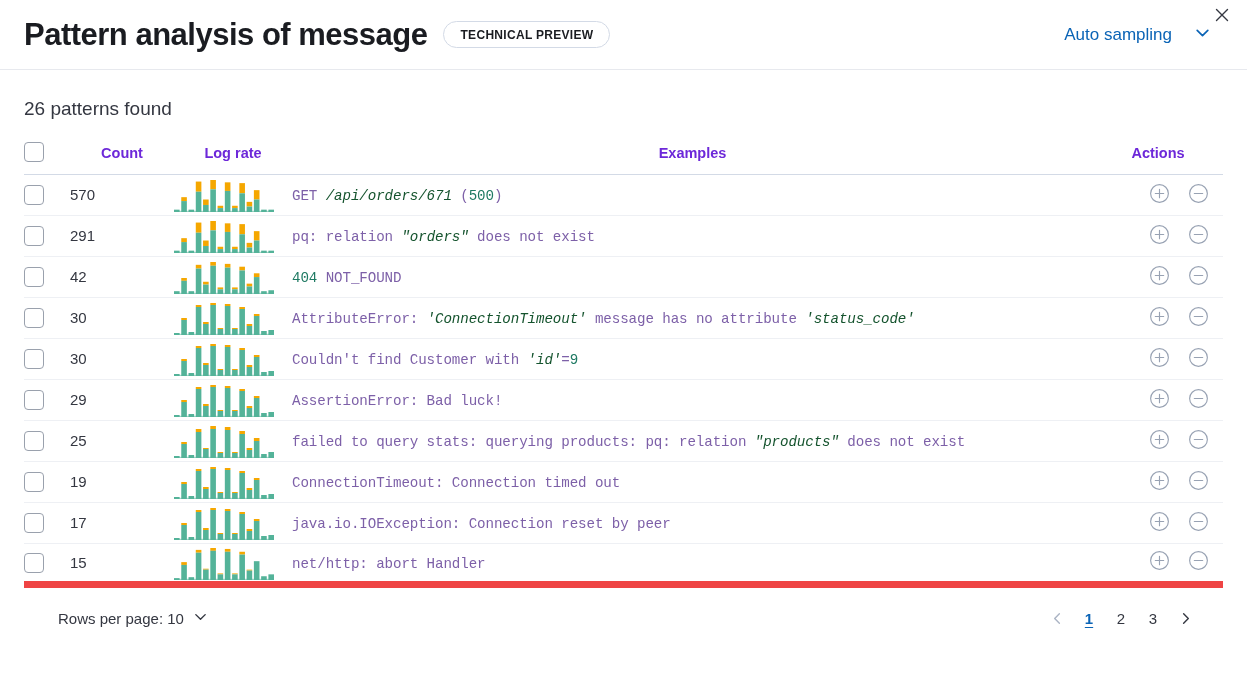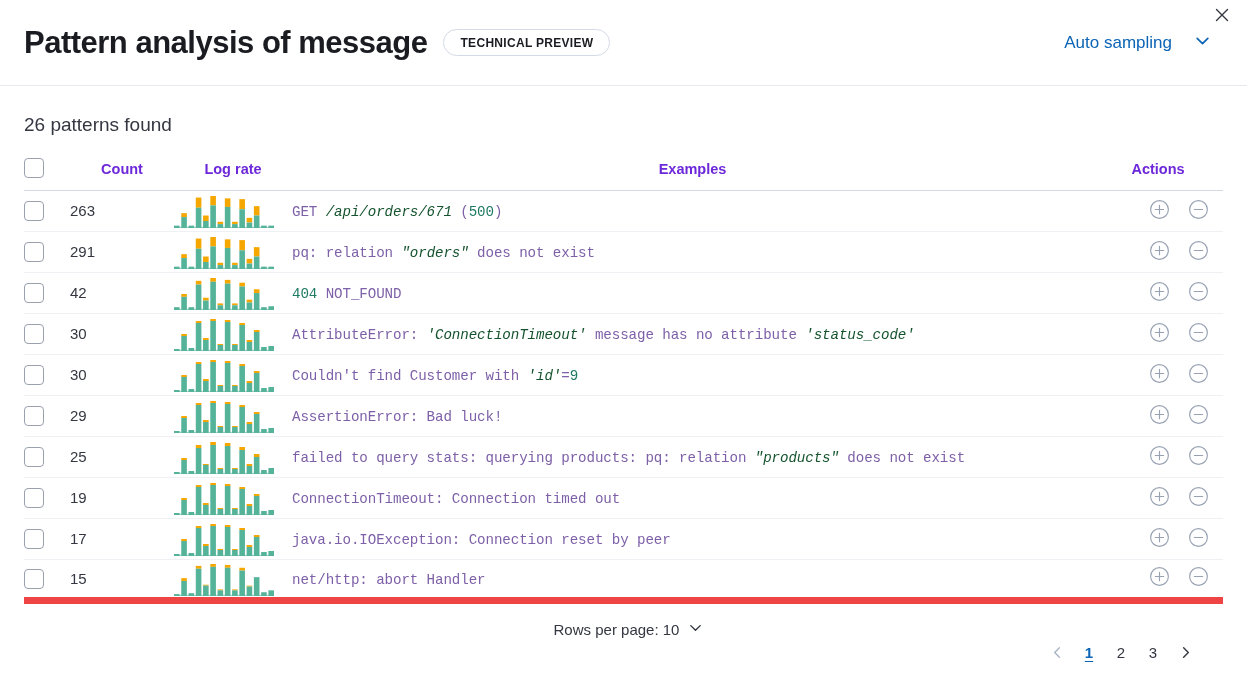--- a/index.html
+++ b/index.html
@@ -8,21 +8,21 @@
     width: 1247px; height: 684px;
     background: #ffffff;
     font-family: "Liberation Sans", sans-serif;
     color: #343741;
     overflow: hidden;
   }
 
   
   .header {
     position: relative;
-    height: 86px;
+    height: 70px;
     border-bottom: 1px solid #e7e9ee;
     display: flex;
     align-items: center;
     padding: 0 24px;
   }
   .title-wrap { display: flex; align-items: center; gap: 16px; }
   .page-title {
     font-size: 31px;
     font-weight: bold;
     letter-spacing: -0.5px;
@@ -131,21 +131,20 @@
     gap: 18px;
     padding-right: 14px;
   }
   .aicon { cursor: pointer; display: block; color: #98a2b3; }
 
   
   .footer {
     display: flex;
     align-items: center;
     padding: 16px 24px 0 34px;
-    flex-direction: column;
   }
   .rows-per-page {
     display: flex; align-items: center; gap: 9px;
     font-size: 15px; color: #343741; cursor: pointer;
   }
   .pager { margin-left: auto; display: flex; align-items: center; gap: 4px; }
   .pg {
     min-width: 28px; height: 28px;
     display: flex; align-items: center; justify-content: center;
     font-size: 15px; color: #343741; cursor: pointer;
@@ -203,21 +202,21 @@
         <th>Log rate</th>
         <th>Examples</th>
         <th class="th-actions">Actions</th>
       </tr>
     </thead>
     <tbody id="rows-body">
         <tr class="row">
           <td>
             <span class="cb"></span>
           </td>
-          <td><span class="count-val">263</span></td>
+          <td><span class="count-val">570</span></td>
           <td><span><svg class="spark" width="100" height="34" viewBox="0 0 100 34">
                 <rect x="0.00" y="31.66" width="5.6" height="2.34" fill="#54b399"></rect>
                 <rect x="7.26" y="19.17" width="5.6" height="3.90" fill="#f5a700"></rect>
                 <rect x="7.26" y="23.07" width="5.6" height="10.93" fill="#54b399"></rect>
                 <rect x="14.52" y="31.66" width="5.6" height="2.34" fill="#54b399"></rect>
                 <rect x="21.78" y="3.56" width="5.6" height="10.15" fill="#f5a700"></rect>
                 <rect x="21.78" y="13.71" width="5.6" height="20.29" fill="#54b399"></rect>
                 <rect x="29.05" y="21.51" width="5.6" height="5.46" fill="#f5a700"></rect>
                 <rect x="29.05" y="26.98" width="5.6" height="7.02" fill="#54b399"></rect>
                 <rect x="36.31" y="2.00" width="5.6" height="9.37" fill="#f5a700"></rect>

